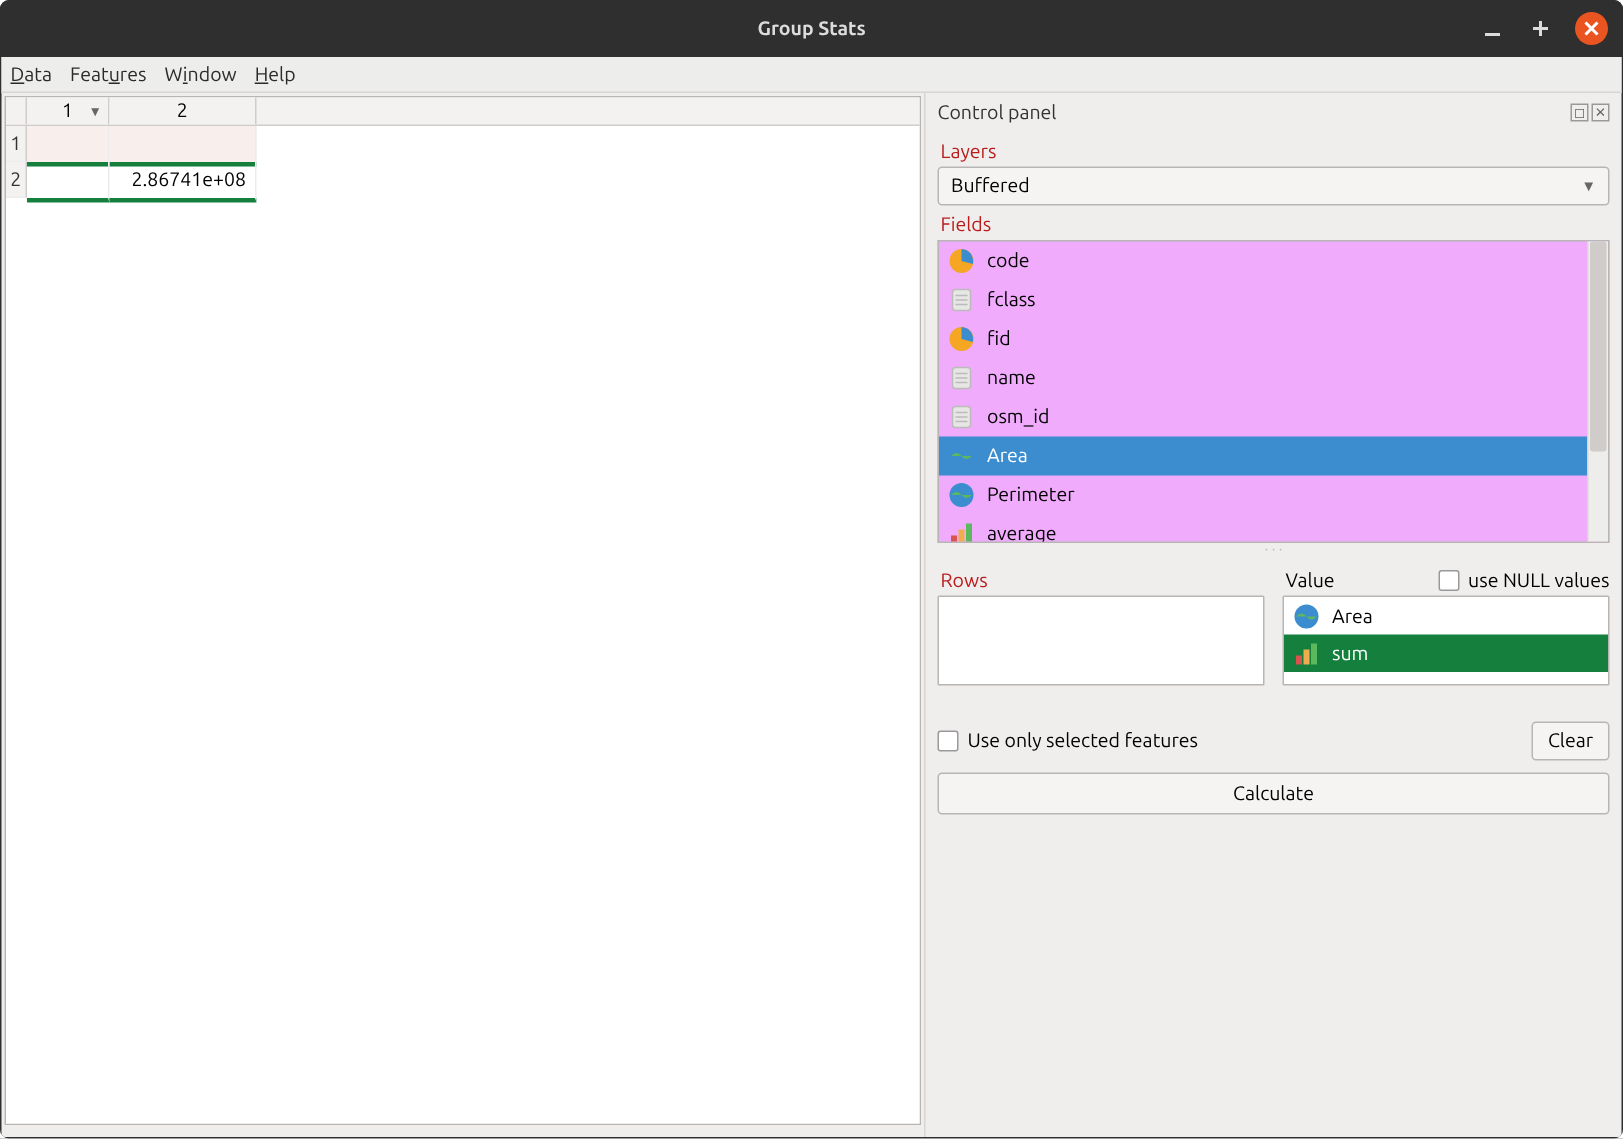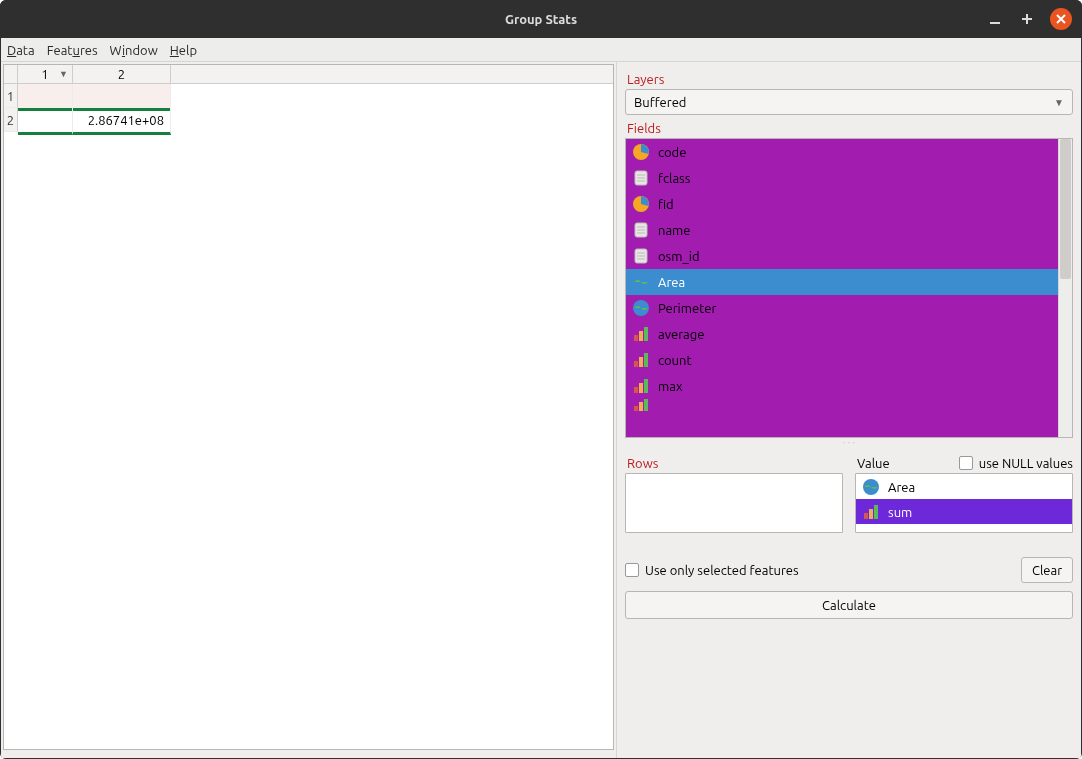--- a/index.html
+++ b/index.html
@@ -37,40 +37,40 @@
 
 .right { flex: 1; display: flex; flex-direction: column; padding: 4px 8px 8px 8px; }
 .panel-title { height: 18px; display: flex; align-items: center; font-size: 13px; color: #333; margin-bottom: 4px; position: relative; }
 .panel-title-icons { position: absolute; right: 0; display: flex; gap: 2px; }
 .panel-title-icons div { width: 12px; height: 12px; border: 1px solid #999; font-size: 9px; display:flex; align-items:center; justify-content:center; color:#666; cursor:pointer; }
 
 .section-label { font-size: 13px; color: #b91c1c; margin: 6px 0 3px 2px; }
 .combo { height: 26px; border: 1px solid #b8b6b4; border-radius: 3px; background: #f6f4f3; display: flex; align-items: center; padding: 0 8px; position: relative; cursor: pointer; }
 .combo .chev { position: absolute; right: 8px; color: #666; font-size: 10px; }
 
-.fields-box { height: 300px; border: 1px solid #b8b6b4; background: #a21caf; display: flex; }
+.fields-box { height: 202px; border: 1px solid #b8b6b4; background: #f0abfc; display: flex; }
 .fields-list { flex: 1; overflow: hidden; }
 .field-item { height: 26px; display: flex; align-items: center; padding: 0 6px; gap: 8px; cursor: default; }
 .field-item.selected { background: #3b8dd0; color: #fff; }
 .scroll-v { width: 14px; background: #ededec; border-left: 1px solid #d8d6d4; position: relative; }
 .thumb-top { position: absolute; top: 0; left: 1px; right: 1px; height: 140px; background: #cfccca; border-radius: 2px; }
 
 .field-icon { width: 18px; height: 18px; display: inline-flex; align-items:center; justify-content:center; }
 
 .two-col { display: flex; gap: 12px; }
 .col50 { flex: 1; display: flex; flex-direction: column; }
 
 .btn { height: 26px; border: 1px solid #b8b6b4; border-radius: 3px; background: #f6f4f3; padding: 0 12px; display: inline-flex; align-items: center; justify-content: center; cursor: pointer; }
 
 .dropbox { border: 1px solid #b8b6b4; background: #fff; border-radius: 1px; }
 .dropbox.tall { height: 64px; }
 .dropbox.short { height: 60px; }
 
 .value-list .field-item { height: 25px; }
-.value-list .field-item.selected { background: #6d28d9; color: #fff; }
+.value-list .field-item.selected { background: #15803d; color: #fff; }
 
 .check-row { display: flex; align-items: center; gap: 6px; }
 .checkbox { width: 14px; height: 14px; border: 1px solid #999; background: #fff; border-radius: 2px; cursor: pointer; }
 
 .calc-btn { height: 28px; border: 1px solid #b8b6b4; border-radius: 3px; background: #f6f4f3; display: flex; align-items: center; justify-content: center; cursor: pointer; margin-top: 8px; }
 
 .label-inline { display:flex; align-items:center; justify-content:space-between; }
 
 .between-grab { height: 6px; display:flex; align-items:center; justify-content:center; color:#bbb; font-size:10px; }
 </style>
@@ -146,20 +146,27 @@
                 </div>
               <div class="cell" style="width:98px">
                   <span>2.86741e+08</span>
                 </div>
             </div>
           </div>
         </div>
       </div>
 
       <div class="right">
+        <div class="panel-title">
+          <span>Control panel</span>
+          <div class="panel-title-icons">
+            <div>◻</div>
+            <div>✕</div>
+          </div>
+        </div>
 
         <div class="section-label">Layers</div>
         <div class="combo">
           <span>Buffered</span>
           <span class="chev">▼</span>
         </div>
 
         <div class="section-label">Fields</div>
         <div class="fields-box">
           <div class="fields-list">

